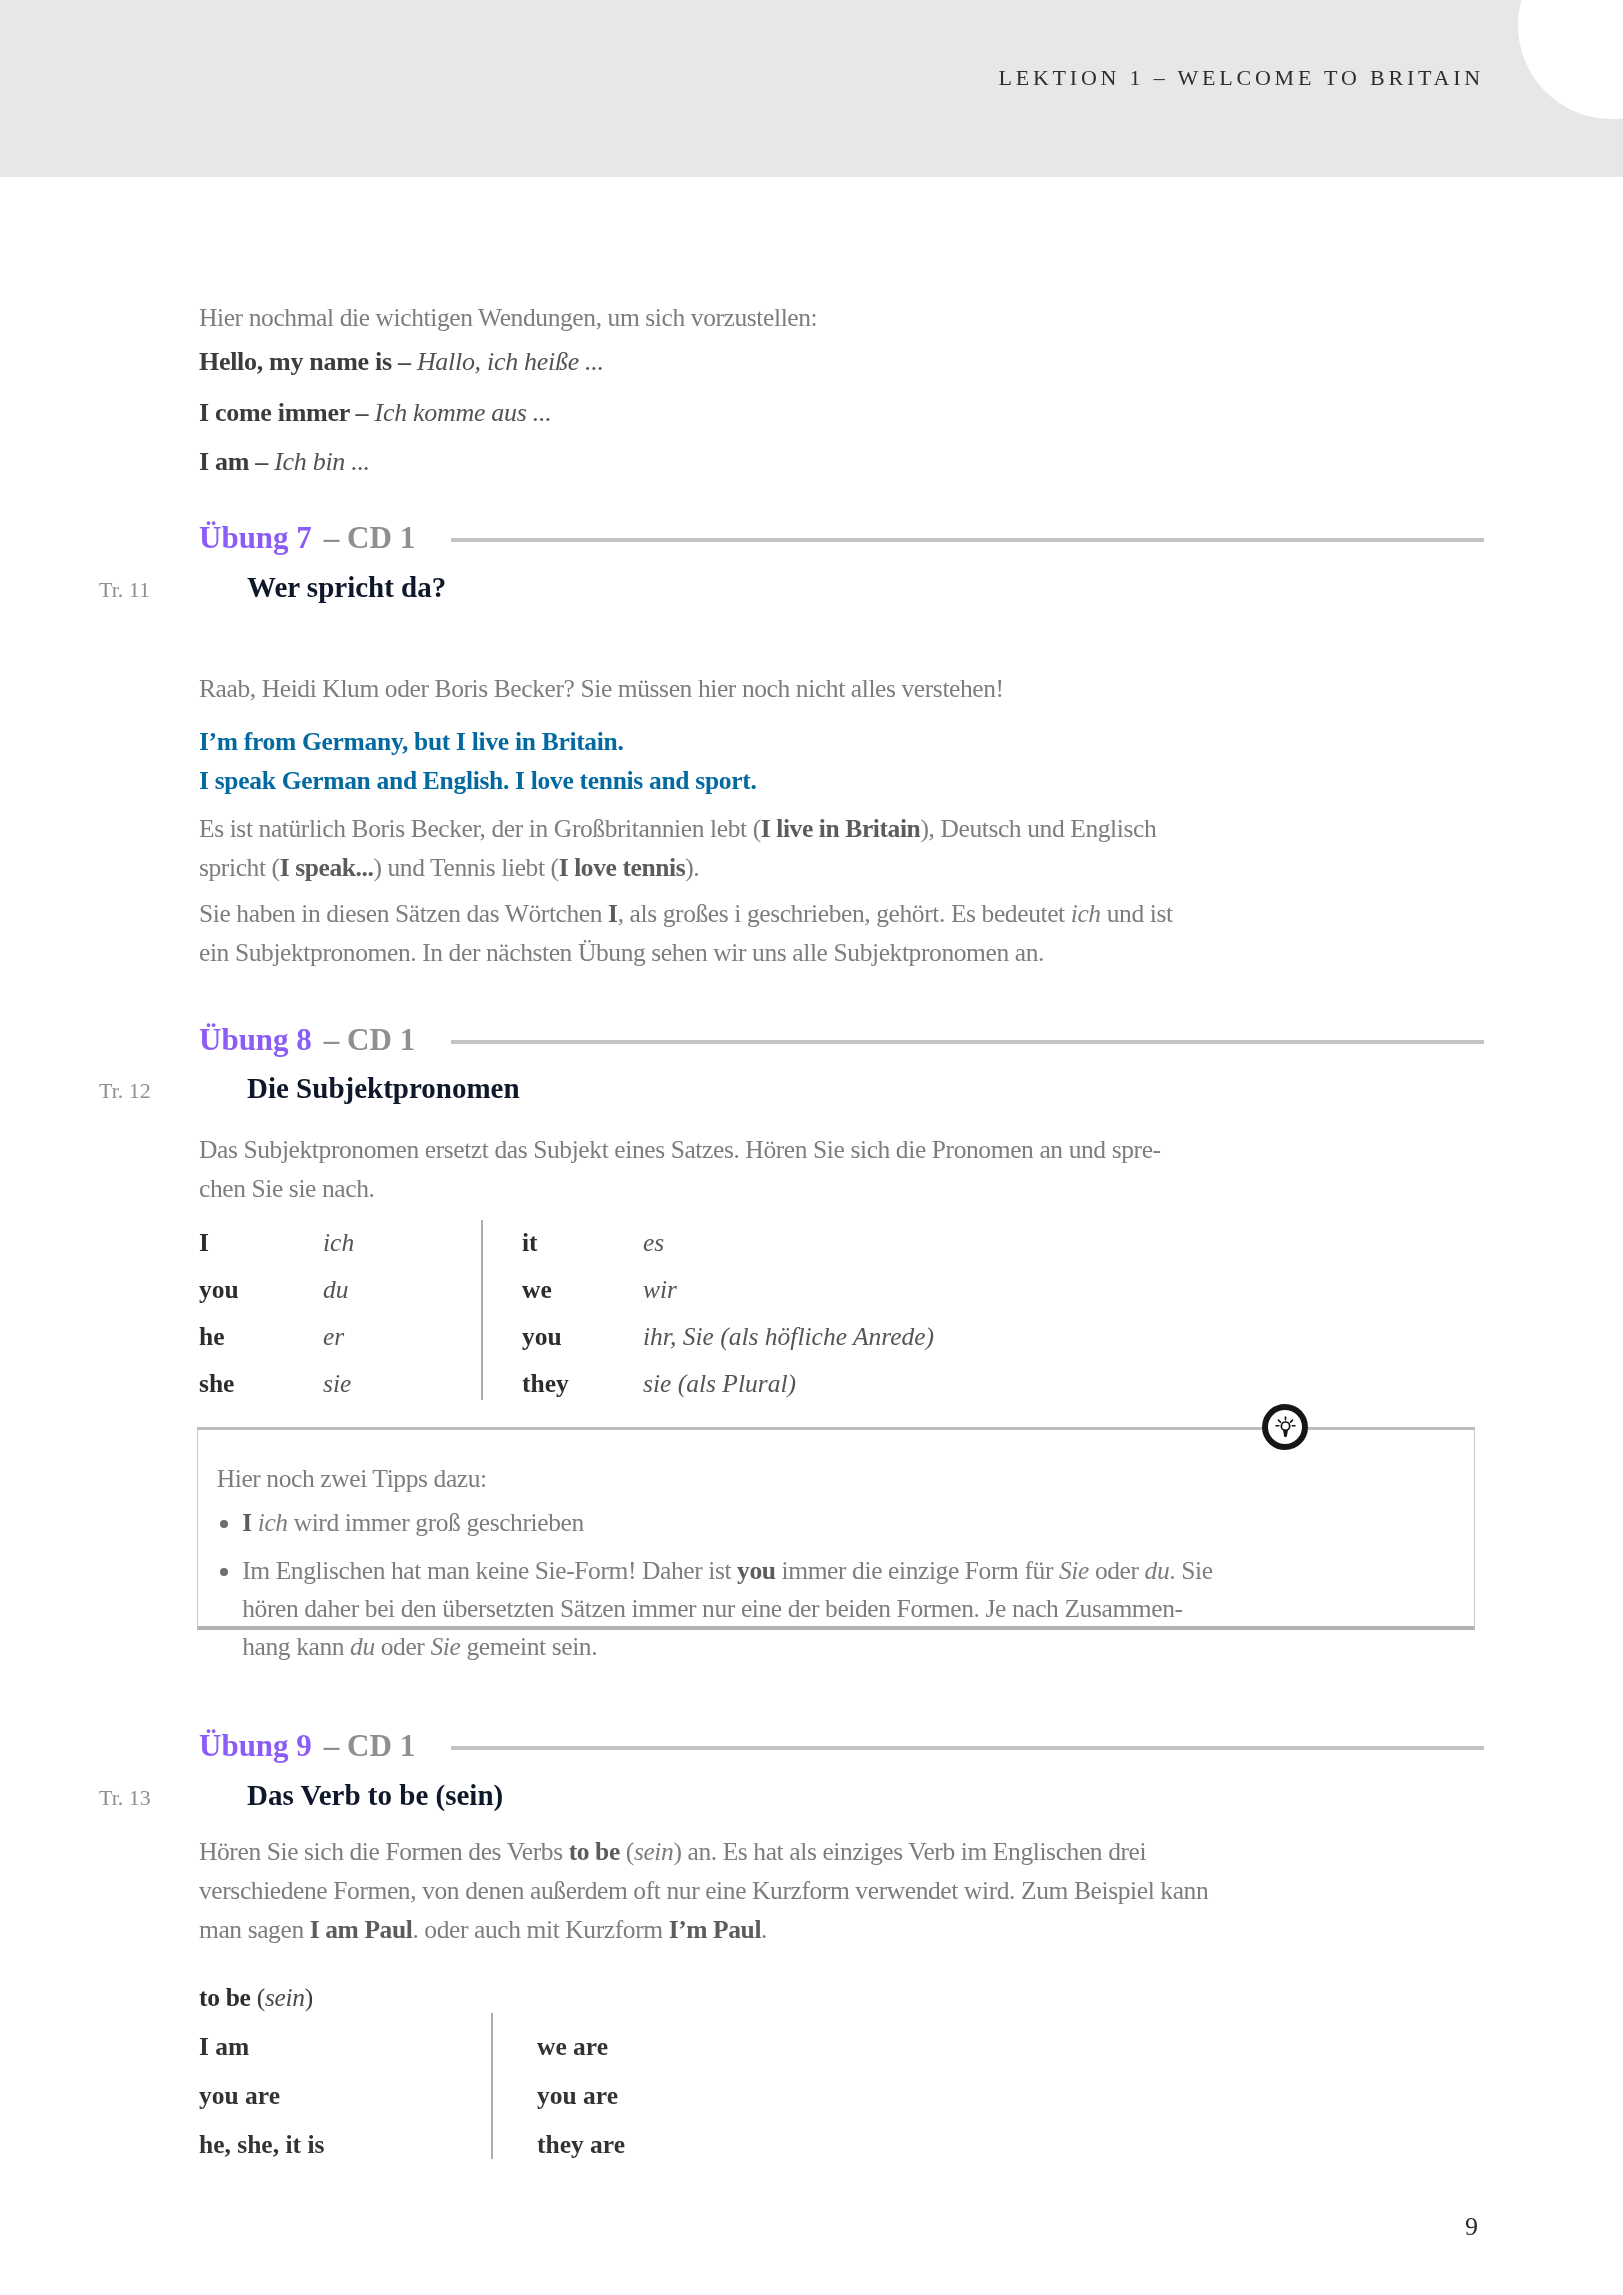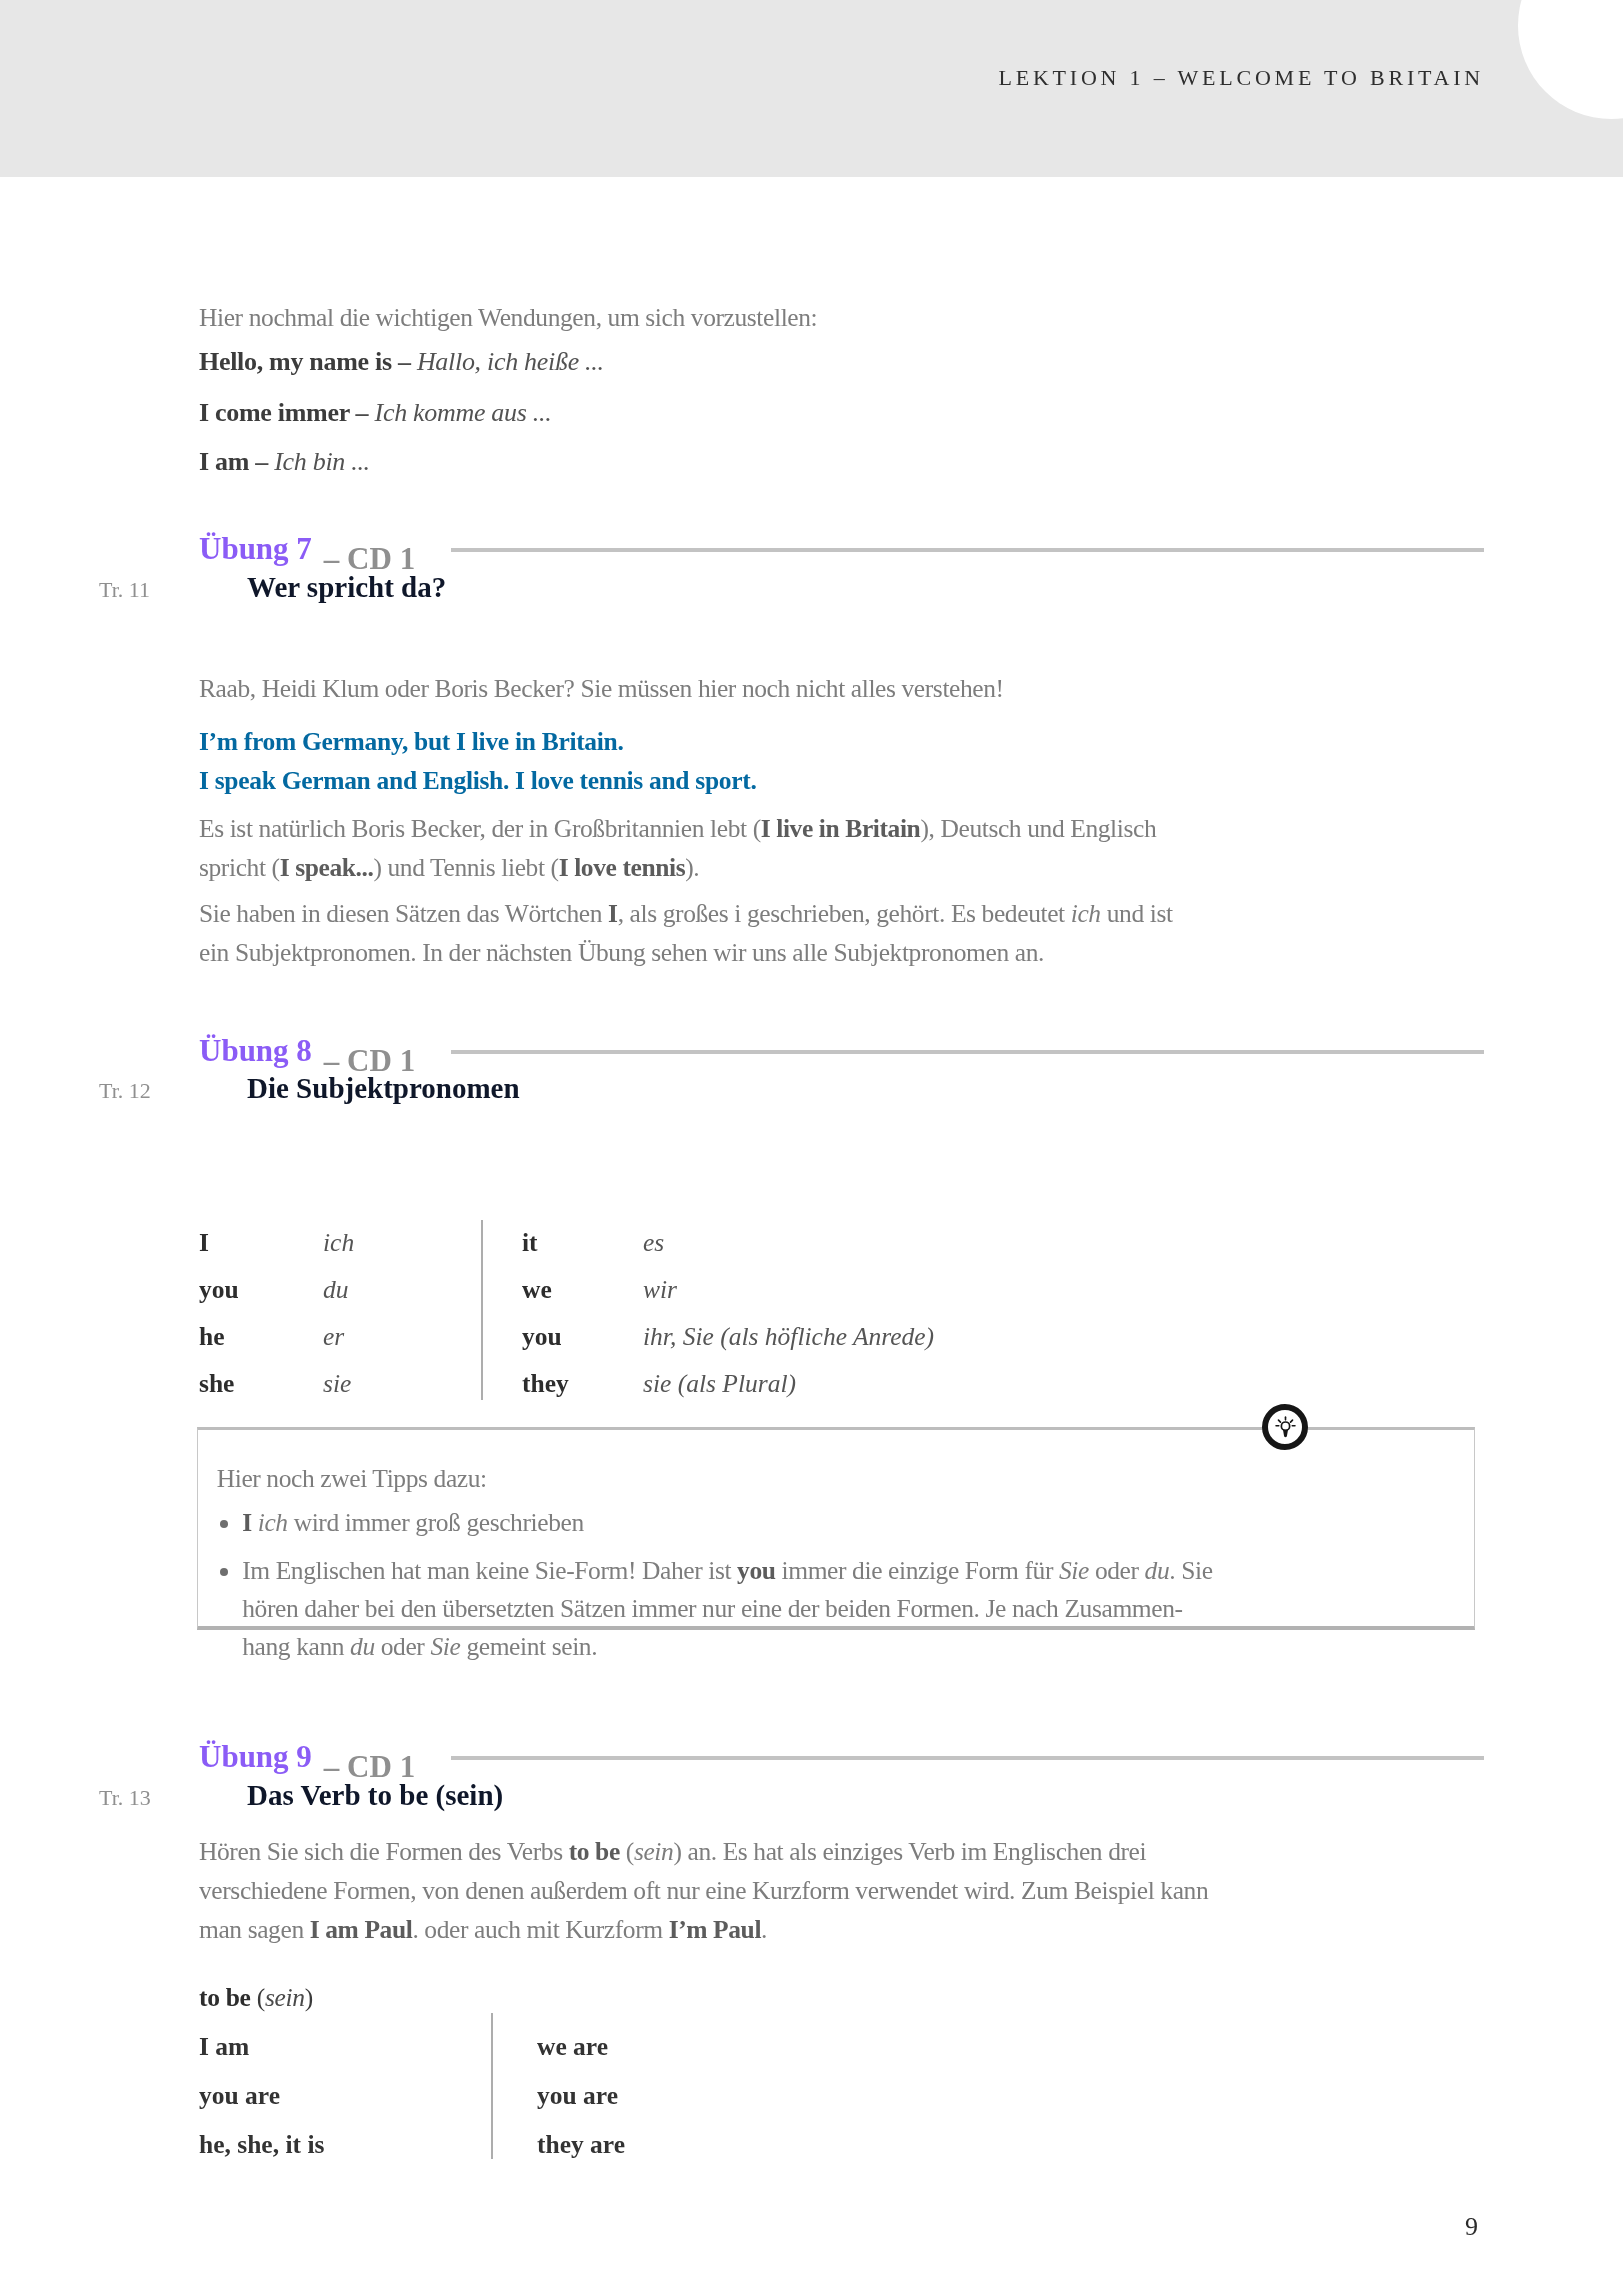--- a/index.html
+++ b/index.html
@@ -24,21 +24,21 @@
 
   
   .phrase { font-size: 26px; letter-spacing: -0.3px; white-space: nowrap; }
   .phrase-en { font-weight: 700; color: #3c3c3c; }
   .phrase-sep { font-weight: 700; color: #4a4a4a; }
   .phrase-de { font-style: italic; color: #525252; }
 
   
   .ex-heading { display: flex; align-items: center; width: 1285px; }
   .ex-title { font-size: 31px; font-weight: 700; color: #8b5cf6; white-space: nowrap; }
-  .ex-cd { font-size: 31px; font-weight: 700; color: #8f8f8f; margin-left: 12px; white-space: nowrap; margin-top: 21px; }
+  .ex-cd { font-size: 31px; font-weight: 700; color: #8f8f8f; margin-left: 12px; white-space: nowrap; }
   .ex-rule { flex: 1; height: 4.3px; background: #c3c3c3; margin-left: 36px; position: relative; top: 1.7px; }
   .track { left: 99px; font-size: 22px; color: #8f8f8f; white-space: nowrap; }
   .ex-sub { font-size: 29px; font-weight: 700; color: #0f172a; white-space: nowrap; margin-left: 48px; }
 
   
   .quote { font-size: 25.5px; font-weight: 700; color: #0369a1; line-height: 39px; letter-spacing: -0.3px; white-space: nowrap; }
 
   
   .ptable { top: 1228px; left: 199px; width: 1285px; height: 190px; }
   .pt-col { position: absolute; top: 0; }
@@ -116,20 +116,21 @@
   <div class="abs content-left body-text" style="top:894px"><span>Sie haben in diesen Sätzen das Wörtchen </span><span class="s-b">I</span><span>, als großes i geschrieben, gehört. Es bedeutet </span><span class="s-i">ich</span><span> und ist</span><br><span>ein Subjektpronomen. In der nächsten Übung sehen wir uns alle Subjektpronomen an.</span></div>
   <div class="abs content-left body-text" style="top:809px"><span>Es ist natürlich Boris Becker, der in Großbritannien lebt (</span><span class="s-b">I live in Britain</span><span>), Deutsch und Englisch</span><br><span>spricht (</span><span class="s-b">I speak...</span><span>) und Tennis liebt (</span><span class="s-b">I love tennis</span><span>).</span></div>
 
   <div class="abs content-left ex-heading" style="top:1022px">
     <span class="ex-title">Übung 8</span>
     <span class="ex-cd">– CD 1</span>
     <span class="ex-rule"></span>
   </div>
   <div class="abs track" style="top:1078px">Tr. 12</div>
   <div class="abs content-left ex-sub" style="top:1072px">Die Subjektpronomen</div>
+  <div class="abs content-left body-text" style="top:1130px"><span>Das Subjektpronomen ersetzt das Subjekt eines Satzes. Hören Sie sich die Pronomen an und spre-</span><br><span>chen Sie sie nach.</span></div>
 
   <div class="abs ptable">
     <div class="pt-divider"></div>
     <div class="pt-col left">
       <div class="pt-row">
           <span class="pt-en">I</span>
           <span class="pt-de">ich</span>
         </div>
       <div class="pt-row">
           <span class="pt-en">you</span>

